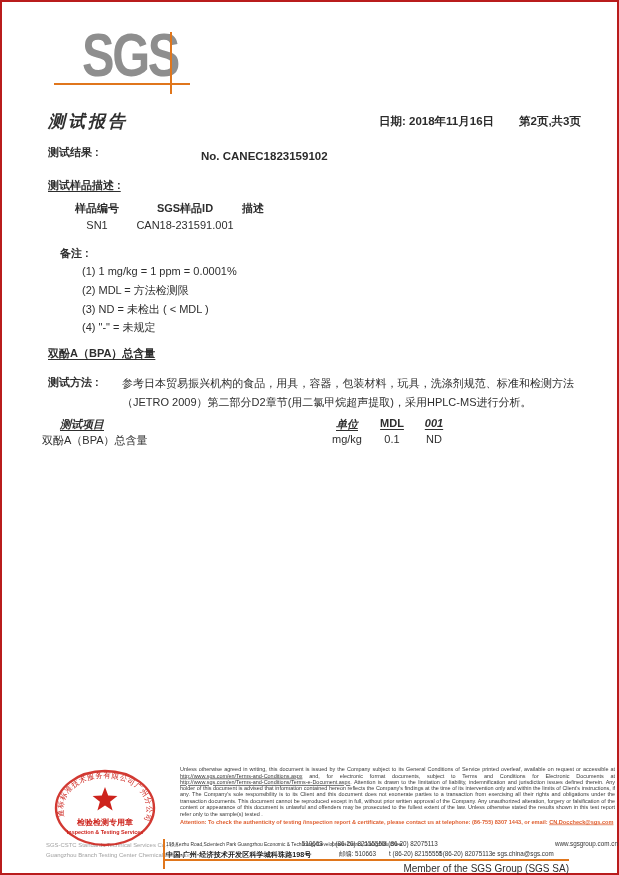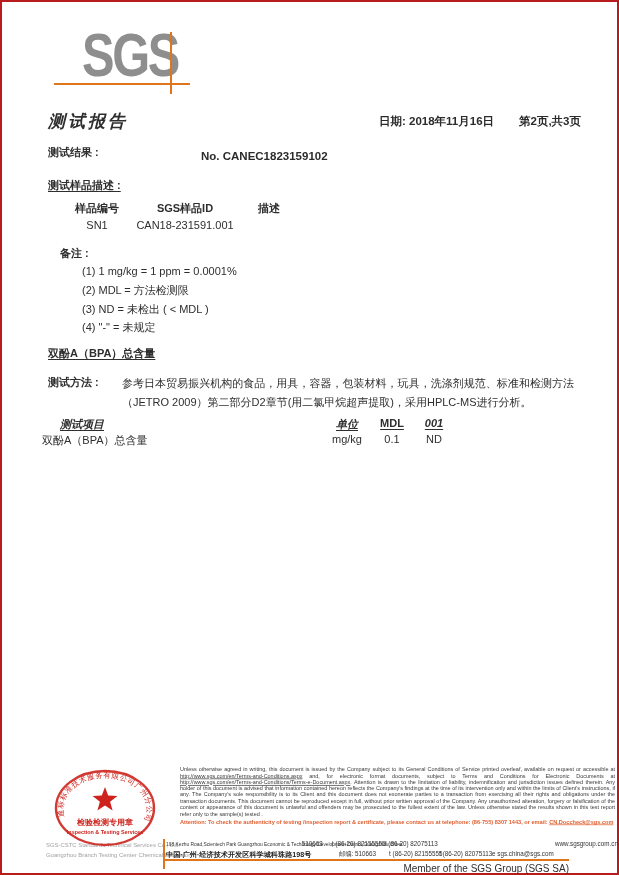--- a/index.html
+++ b/index.html
@@ -25,21 +25,21 @@
 
   
   .lbl{font-size:11px;font-weight:bold;color:#2e2e2e;}
   .txt{font-size:11px;color:#2e2e2e;}
   .u{text-decoration:underline;text-underline-offset:2px;}
   .result-label{left:46px;top:143px;}
   .sample-heading{left:46px;top:176px;}
 
   .s-col1{left:58px;width:74px;text-align:center;}
   .s-col2{left:121px;width:124px;text-align:center;}
-  .s-col3{left:240px;width:160px;text-align:left;margin-left:16px;}
+  .s-col3{left:240px;width:160px;text-align:left;}
   .s-head{top:199px;}
   .s-row{top:217px;}
 
   .notes-label{left:46px;top:244px;margin-left:12px;}
   .note-0{left:80px;top:263px;}
   .note-1{left:80px;top:281px;}
   .note-2{left:80px;top:300px;}
   .note-3{left:80px;top:318px;}
 
   .bpa-heading{left:46px;top:344px;}

